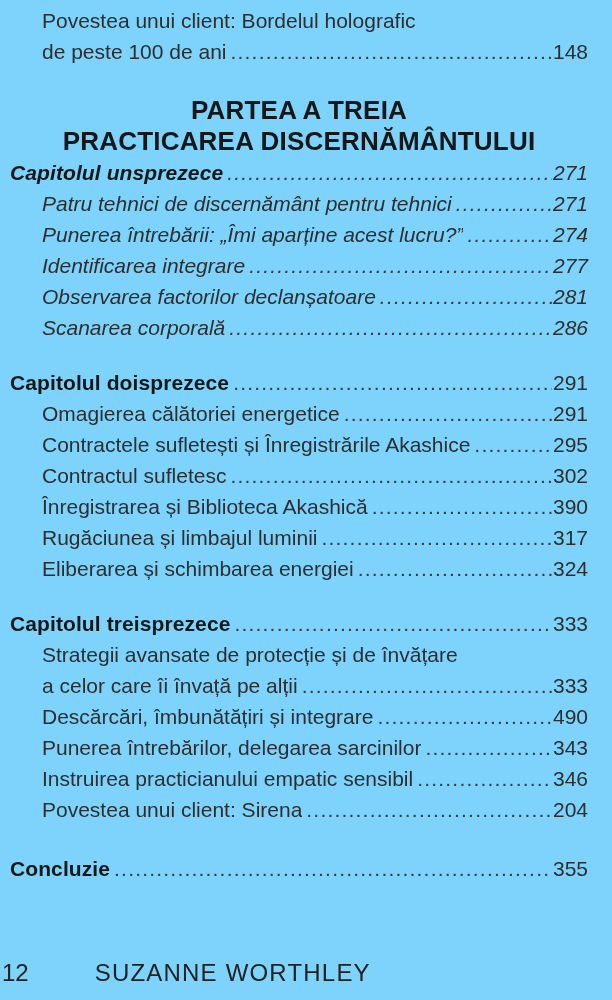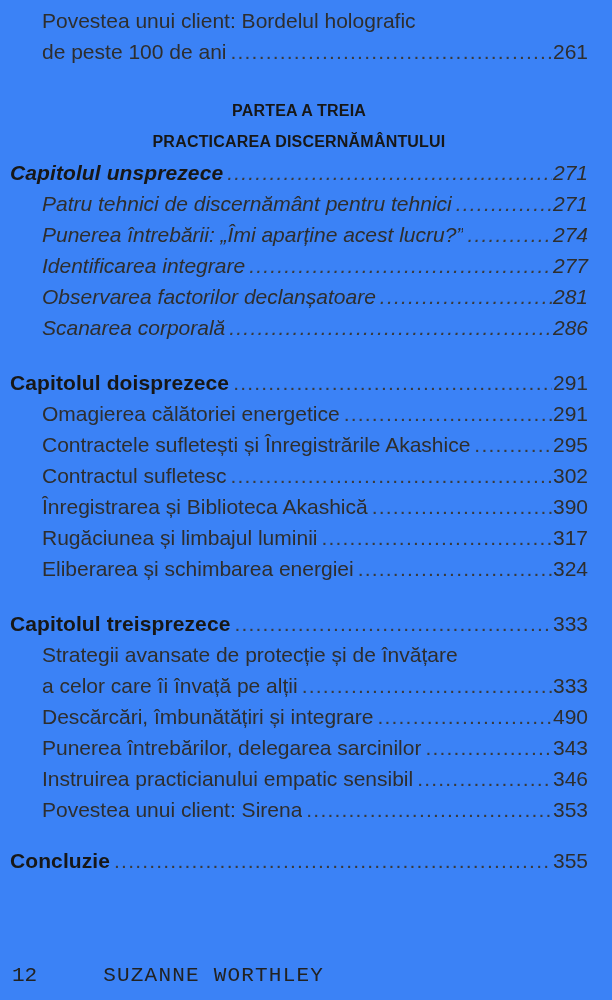--- a/index.html
+++ b/index.html
@@ -5,21 +5,21 @@
   html, body {
     margin: 0;
     padding: 0;
     background: #ffffff;
   }
   .page {
     position: relative;
     width: 612px;
     height: 1000px;
     box-sizing: border-box;
-    background: #3b82f6;
+    background: #7dd3fc;
     font-family: "Liberation Sans", sans-serif;
     font-size: 21px;
     color: #2e2e2e;
     padding: 5px 24px 0 10px;
     overflow: hidden;
   }
   .row {
     display: flex;
     align-items: baseline;
     line-height: 31px;
@@ -51,43 +51,43 @@
     color: #3a3a3a;
   }
   .pg {
     flex: 0 0 auto;
     text-align: right;
   }
   .part-heading {
     margin-top: 28px;
     text-align: center;
     font-weight: 700;
-    font-size: 16px;
+    font-size: 26px;
     line-height: 31px;
     color: #171717;
     letter-spacing: 0.2px;
   }
   .section {
     margin-top: 24px;
   }
   .section:first-child {
     margin-top: 0;
     font-style: italic;
   }
   .conclusion-row {
-    margin-top: 20px;
+    margin-top: 28px;
   }
   .footer {
     position: absolute;
     left: 0;
     right: 0;
     bottom: 13px;
-    padding-left: 12px;
-    font-family: Liberation Mono, monospace;
-    font-size: 21px;
+    padding-left: 2px;
+    font-family: Liberation Sans, sans-serif;
+    font-size: 24px;
     color: #222222;
     display: flex;
     align-items: baseline;
   }
   .footer .author {
     margin-left: 66px;
     letter-spacing: 1.2px;
   }
 </style>
 </head>
@@ -96,21 +96,21 @@
 <div class="page">
 
   <div>
 
     <div class="row sub">
       <span class="lbl">Povestea unui client: Bordelul holografic</span>
     </div>
     <div class="row sub">
       <span class="lbl">de peste 100 de ani</span>
       <span class="leader"></span>
-      <span class="pg">261</span>
+      <span class="pg">148</span>
     </div>
 
     <div class="part-heading">
       <div>PARTEA A TREIA</div>
       <div>PRACTICAREA DISCERNĂMÂNTULUI</div>
     </div>
 
     <div id="sections">
         <div class="section">
           <div class="row chapter">
@@ -206,21 +206,21 @@
             <span class="pg">343</span>
           </div>
           <div class="row sub">
             <span class="lbl">Instruirea practicianului empatic sensibil</span>
             <span class="leader"></span>
             <span class="pg">346</span>
           </div>
           <div class="row sub">
             <span class="lbl">Povestea unui client: Sirena</span>
             <span class="leader"></span>
-            <span class="pg">353</span>
+            <span class="pg">204</span>
           </div>
         </div>
       </div>
 
     <div class="row chapter conclusion-row">
       <span class="lbl">Concluzie</span>
       <span class="leader"></span>
       <span class="pg">355</span>
     </div>
 

